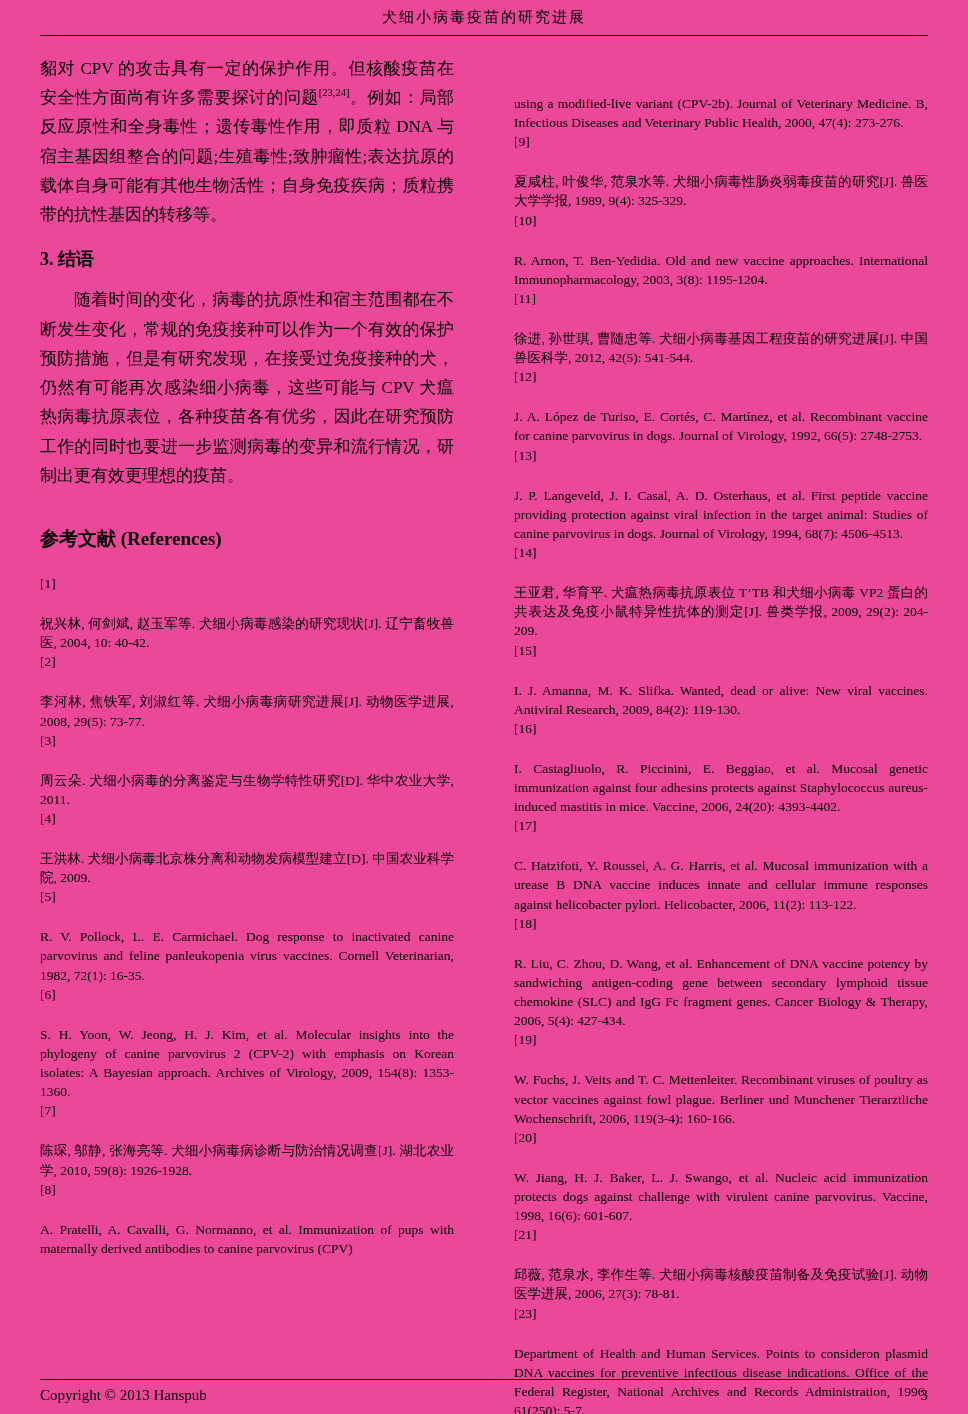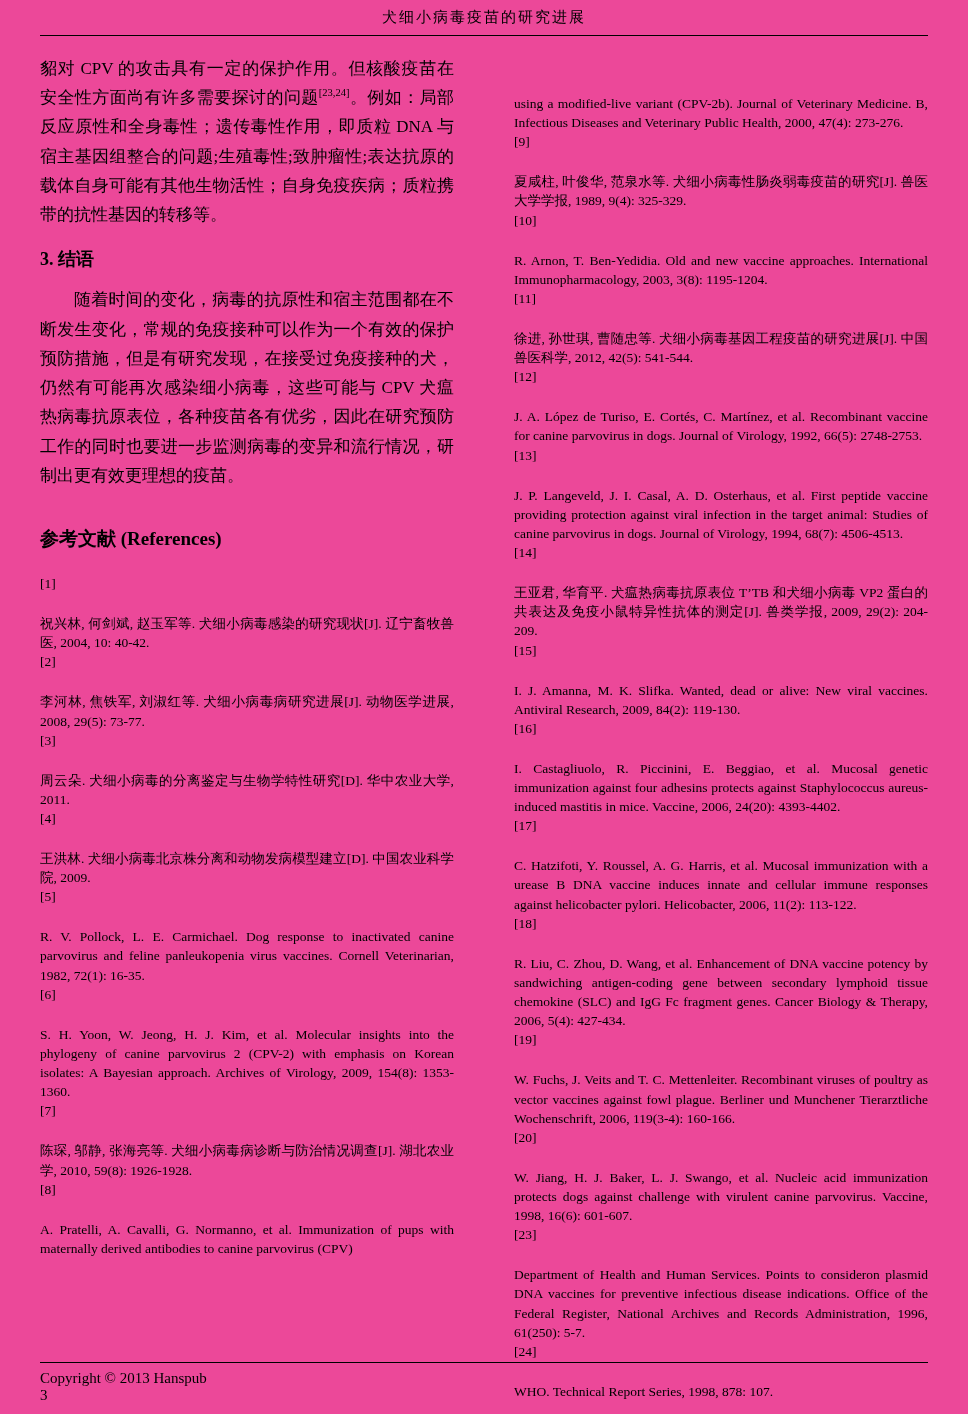--- a/index.html
+++ b/index.html
@@ -28,21 +28,21 @@
   .section-heading { font-size: 18px; font-weight: bold; margin: 18px 0 14px 0; font-family: "Liberation Serif", "DejaVu Serif", serif; }
   .refs-heading { font-size: 19px; font-weight: bold; margin: 36px 0 22px 0; }
 
   .refs { font-size: 13.5px; line-height: 1.42; }
   .ref-item { display: flex; flex-direction: column; }
   .ref-num { flex: 0 0 40px; }
   .ref-text { flex: 1 1 auto; text-align: justify; }
 
   .footer { position: absolute; left: 40px; right: 40px; bottom: 10px; }
   .footer-rule { border-top: 1px solid #000; }
-  .footer-row { display: flex; justify-content: space-between; font-size: 15px; padding-top: 7px; flex-direction: column; }
+  .footer-row { display: flex; justify-content: space-between; font-size: 15px; padding-top: 7px; }
 </style>
 </head>
 <body>
 
 <div class="page">
 
   <div class="header">
     <div class="header-title">犬细小病毒疫苗的研究进展</div>
     <div class="header-rule"></div>
   </div>
@@ -142,20 +142,24 @@
           </div>
           <div class="ref-item">
             <span class="ref-num">[19]</span>
             <span class="ref-text">W. Fuchs, J. Veits and T. C. Mettenleiter. Recombinant viruses of poultry as vector vaccines against fowl plague. Berliner und Munchener Tierarztliche Wochenschrift, 2006, 119(3-4): 160-166.</span>
           </div>
           <div class="ref-item">
             <span class="ref-num">[20]</span>
             <span class="ref-text">W. Jiang, H. J. Baker, L. J. Swango, et al. Nucleic acid immunization protects dogs against challenge with virulent canine parvovirus. Vaccine, 1998, 16(6): 601-607.</span>
           </div>
           <div class="ref-item">
+            <span class="ref-num">[21]</span>
+            <span class="ref-text">邱薇, 范泉水, 李作生等. 犬细小病毒核酸疫苗制备及免疫试验[J]. 动物医学进展, 2006, 27(3): 78-81.</span>
+          </div>
+          <div class="ref-item">
             <span class="ref-num">[23]</span>
             <span class="ref-text">Department of Health and Human Services. Points to consideron plasmid DNA vaccines for preventive infectious disease indications. Office of the Federal Register, National Archives and Records Administration, 1996, 61(250): 5-7.</span>
           </div>
           <div class="ref-item">
             <span class="ref-num">[24]</span>
             <span class="ref-text">WHO. Technical Report Series, 1998, 878: 107.</span>
           </div>
         </div>
     </div>
 

